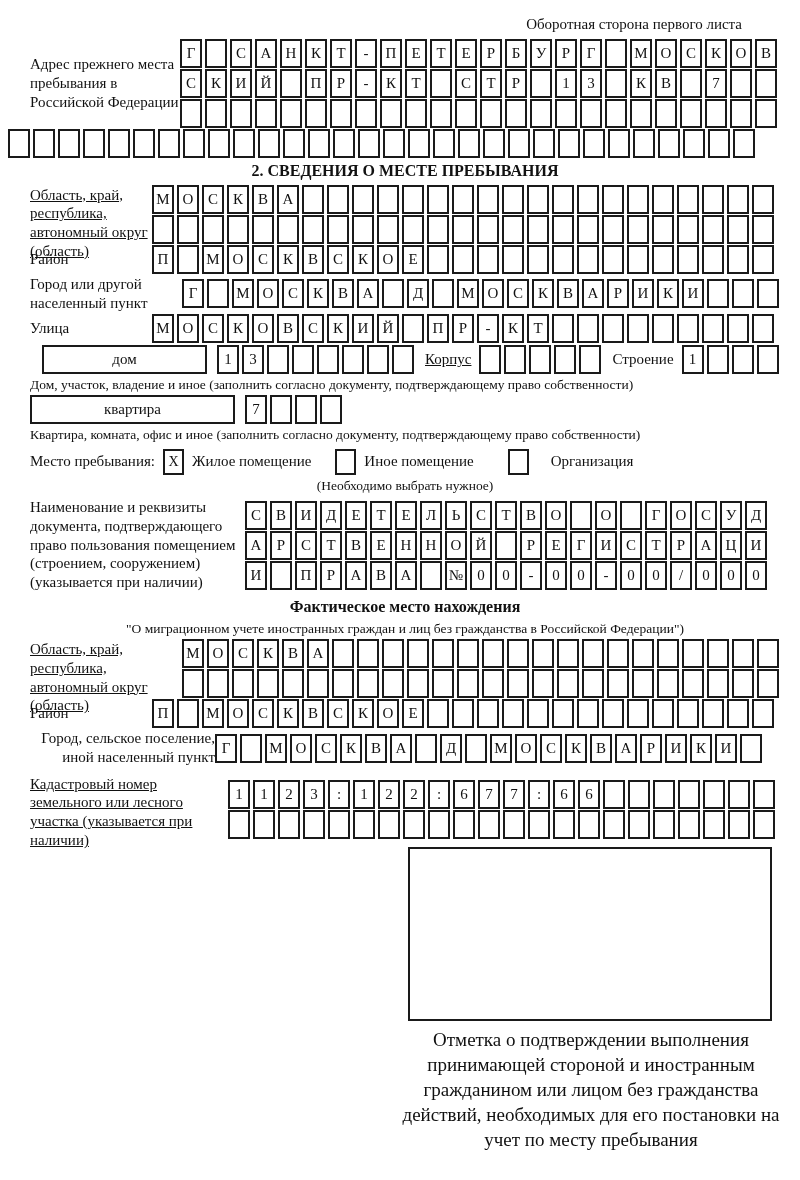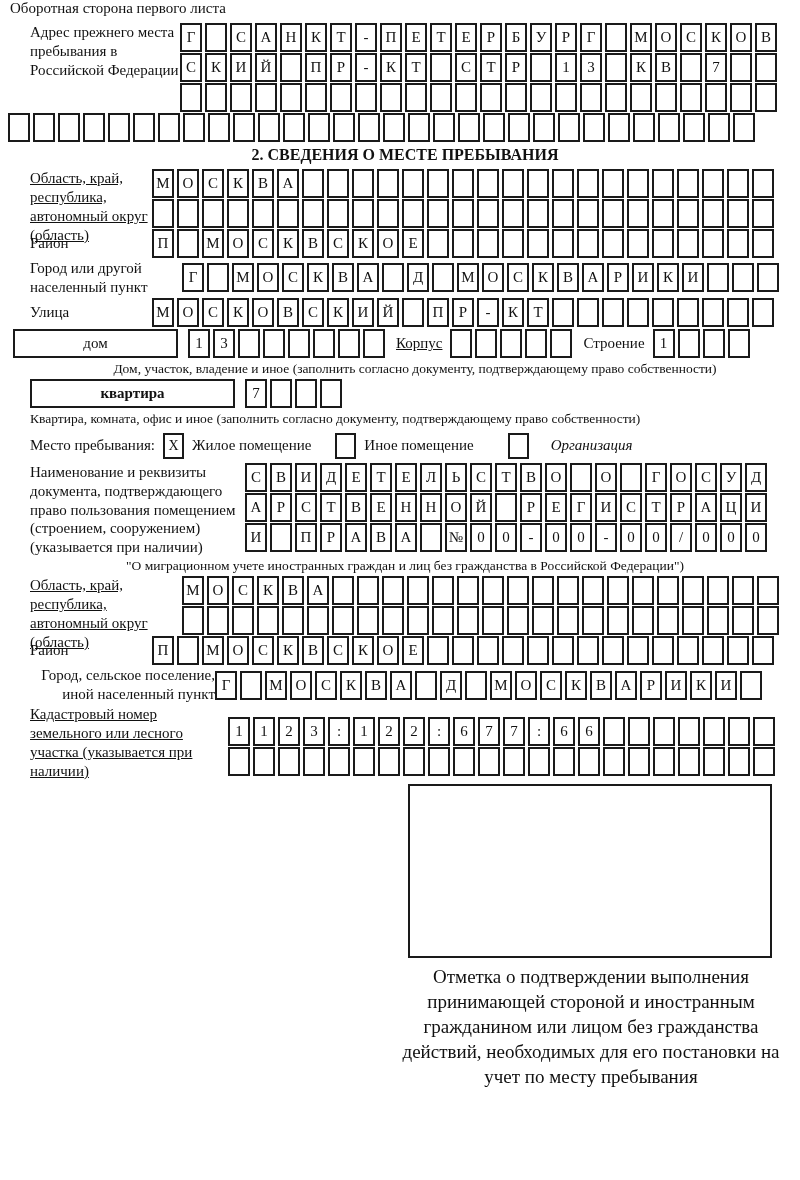--- a/index.html
+++ b/index.html
@@ -3,23 +3,23 @@
 <meta charset="utf-8">
 <style>
   html,body { margin:0; padding:0; background:#ffffff; }
   body {
     width:800px; height:1180px;
     font-family:"Liberation Serif", "DejaVu Serif", serif;
     color:#111; overflow:hidden;
   }
   .page { width:800px; padding-left:10px; box-sizing:border-box; }
 
-  .corner-note { text-align:left; padding:0 58px 0 0; font-size:15px; }
-
-  .frow { display:flex; align-items:flex-start; margin-bottom:1px; }
+  .corner-note { text-align:right; padding:16px 58px 0 0; font-size:15px; }
+
+  .frow { display:flex; align-items:center; margin-bottom:1px; }
   .frow.vcenter { align-items:center; }
 
   .flabel { font-size:15px; line-height:1.26; padding-left:20px; box-sizing:border-box; flex:0 0 auto; }
   .cap4 { height:58px;text-decoration:underline; }          
 
   .cellcol { display:flex; flex-direction:column; }
   .cells { display:flex; }
   .cells + .cells, .cellrow + .cellrow { margin-top:1px; }
   .cell {
     box-sizing:border-box; flex:0 0 22px; width:22px; height:29px;
@@ -326,21 +326,21 @@
         <span class="cell"></span>
         <span class="cell"></span>
         <span class="cell"></span>
         <span class="cell"></span>
         <span class="cell"></span>
         <span class="cell"></span>
         <span class="cell"></span>
       </div>
   </div>
 
-  <div class="frow vcenter mt2" style="margin-left:3px;align-items:center;">
+  <div class="frow vcenter mt2" style="margin-left:32px;align-items:center;">
     <div class="bigbox" style="width:165px; margin-right:10px;">дом</div>
     <div class="cells">
         <span class="cell">1</span>
         <span class="cell">3</span>
         <span class="cell"></span>
         <span class="cell"></span>
         <span class="cell"></span>
         <span class="cell"></span>
         <span class="cell"></span>
         <span class="cell"></span>
@@ -354,42 +354,43 @@
         <span class="cell"></span>
       </div>
     <div class="inline-label" style="padding-top:0;">Строение</div>
     <div class="cells">
         <span class="cell">1</span>
         <span class="cell"></span>
         <span class="cell"></span>
         <span class="cell"></span>
       </div>
   </div>
-  <div class="small-note" style="text-align:center; margin-left:20px;">Дом, участок, владение и иное (заполнить согласно документу, подтверждающему право собственности)</div>
+  <div class="small-note" style="text-align:left; margin-left:20px;">Дом, участок, владение и иное (заполнить согласно документу, подтверждающему право собственности)</div>
 
   <div class="frow vcenter" style="margin-left:20px;">
-    <div class="bigbox" style="width:205px; margin-right:10px;font-weight:bold;">квартира</div>
+    <div class="bigbox" style="width:205px; margin-right:10px;">квартира</div>
     <div class="cells">
         <span class="cell">7</span>
         <span class="cell"></span>
         <span class="cell"></span>
         <span class="cell"></span>
       </div>
   </div>
   <div class="small-note" style="text-align:left; margin-left:20px;">Квартира, комната, офис и иное (заполнить согласно документу, подтверждающему право собственности)</div>
 
   <div class="stay-row">
     <span>Место пребывания:</span>
     <span class="chk">X</span>
     <span class="stay-opt">Жилое помещение</span>
     <span class="chk" style="margin-left:24px;"></span>
     <span class="stay-opt">Иное помещение</span>
     <span class="chk" style="margin-left:34px;"></span>
-    <span class="stay-opt" style="margin-left:14px;font-style:italic;">Организация</span>
-  </div>
+    <span class="stay-opt" style="margin-left:14px;">Организация</span>
+  </div>
+  <div class="small-note">(Необходимо выбрать нужное)</div>
 
   <div class="frow mt4">
     <div class="flabel" style="width:235px;">Наименование и реквизиты документа, подтверждающего право пользования помещением (строением, сооружением) (указывается при наличии)</div>
     <div class="cellcol">
       <div class="cells">
           <span class="cell">С</span>
           <span class="cell">В</span>
           <span class="cell">И</span>
           <span class="cell">Д</span>
           <span class="cell">Е</span>
@@ -452,20 +453,21 @@
           <span class="cell">0</span>
           <span class="cell">0</span>
           <span class="cell">/</span>
           <span class="cell">0</span>
           <span class="cell">0</span>
           <span class="cell">0</span>
         </div>
     </div>
   </div>
 
+  <div class="sec-title" style="margin-top:6px;">Фактическое место нахождения</div>
   <div class="small-note" style="margin-top:0;">"О миграционном учете иностранных граждан и лиц без гражданства в Российской Федерации")</div>
 
   <div class="frow">
     <div class="flabel cap4" style="width:172px;">Область, край, республика, автономный округ (область)</div>
     <div class="cellcol">
       <div class="cells">
           <span class="cell">М</span>
           <span class="cell">О</span>
           <span class="cell">С</span>
           <span class="cell">К</span>

